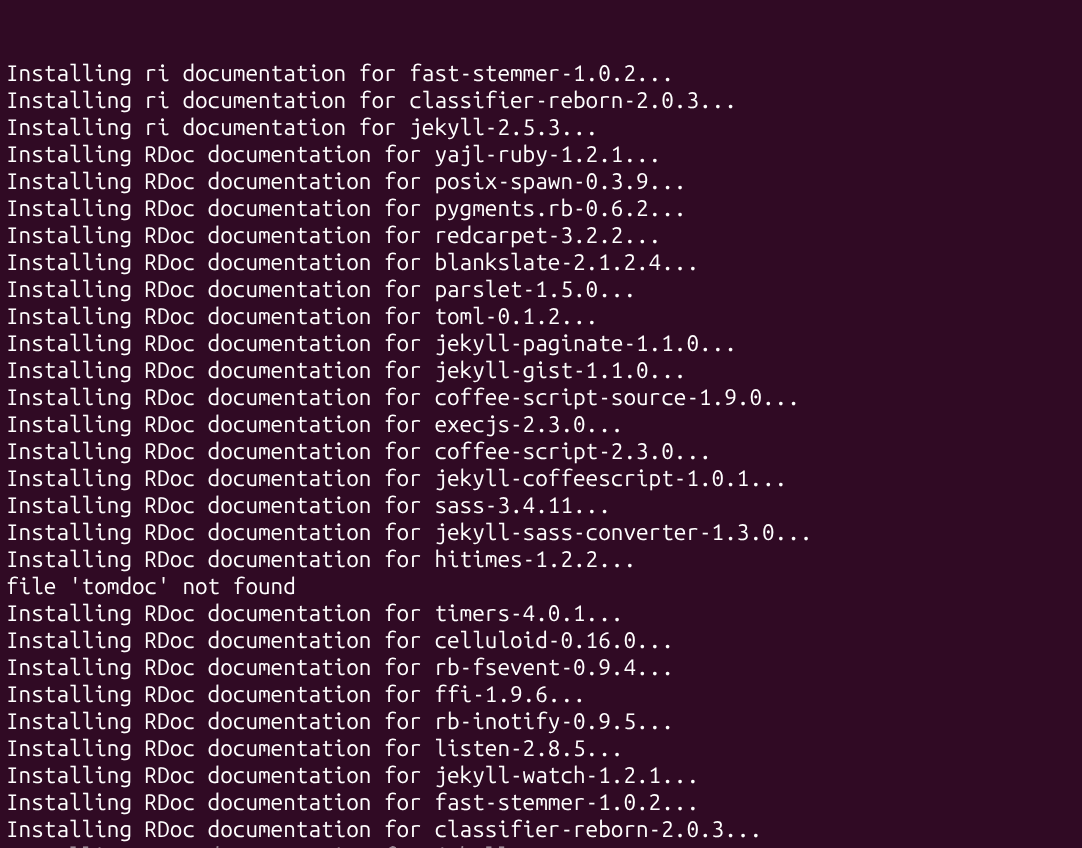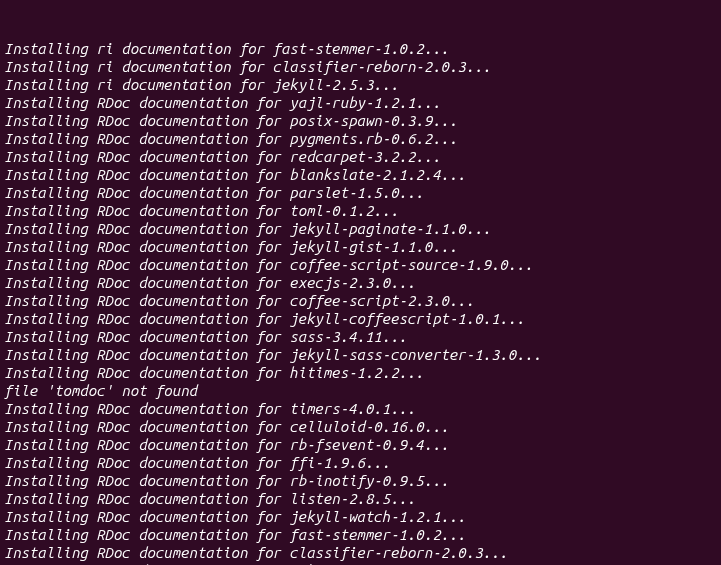--- a/index.html
+++ b/index.html
@@ -16,21 +16,20 @@
       padding: 4px;
       width: 721px;
       height: 565px;
       overflow: hidden;
     }
     .terminal {
       white-space: pre;
     }
     .line {
       display: block;
-      font-style: italic;
     }
   </style>
 </head>
 <body>
 
 <div class="terminal">
   <div id="lines-container"><div class="line">Installing ri documentation for fast-stemmer-1.0.2...</div><div class="line">Installing ri documentation for classifier-reborn-2.0.3...</div><div class="line">Installing ri documentation for jekyll-2.5.3...</div><div class="line">Installing RDoc documentation for yajl-ruby-1.2.1...</div><div class="line">Installing RDoc documentation for posix-spawn-0.3.9...</div><div class="line">Installing RDoc documentation for pygments.rb-0.6.2...</div><div class="line">Installing RDoc documentation for redcarpet-3.2.2...</div><div class="line">Installing RDoc documentation for blankslate-2.1.2.4...</div><div class="line">Installing RDoc documentation for parslet-1.5.0...</div><div class="line">Installing RDoc documentation for toml-0.1.2...</div><div class="line">Installing RDoc documentation for jekyll-paginate-1.1.0...</div><div class="line">Installing RDoc documentation for jekyll-gist-1.1.0...</div><div class="line">Installing RDoc documentation for coffee-script-source-1.9.0...</div><div class="line">Installing RDoc documentation for execjs-2.3.0...</div><div class="line">Installing RDoc documentation for coffee-script-2.3.0...</div><div class="line">Installing RDoc documentation for jekyll-coffeescript-1.0.1...</div><div class="line">Installing RDoc documentation for sass-3.4.11...</div><div class="line">Installing RDoc documentation for jekyll-sass-converter-1.3.0...</div><div class="line">Installing RDoc documentation for hitimes-1.2.2...</div><div class="line">file 'tomdoc' not found</div><div class="line">Installing RDoc documentation for timers-4.0.1...</div><div class="line">Installing RDoc documentation for celluloid-0.16.0...</div><div class="line">Installing RDoc documentation for rb-fsevent-0.9.4...</div><div class="line">Installing RDoc documentation for ffi-1.9.6...</div><div class="line">Installing RDoc documentation for rb-inotify-0.9.5...</div><div class="line">Installing RDoc documentation for listen-2.8.5...</div><div class="line">Installing RDoc documentation for jekyll-watch-1.2.1...</div><div class="line">Installing RDoc documentation for fast-stemmer-1.0.2...</div><div class="line">Installing RDoc documentation for classifier-reborn-2.0.3...</div><div class="line">Installing RDoc documentation for jekyll-2.5.3...</div></div>
   
 </div>
 

